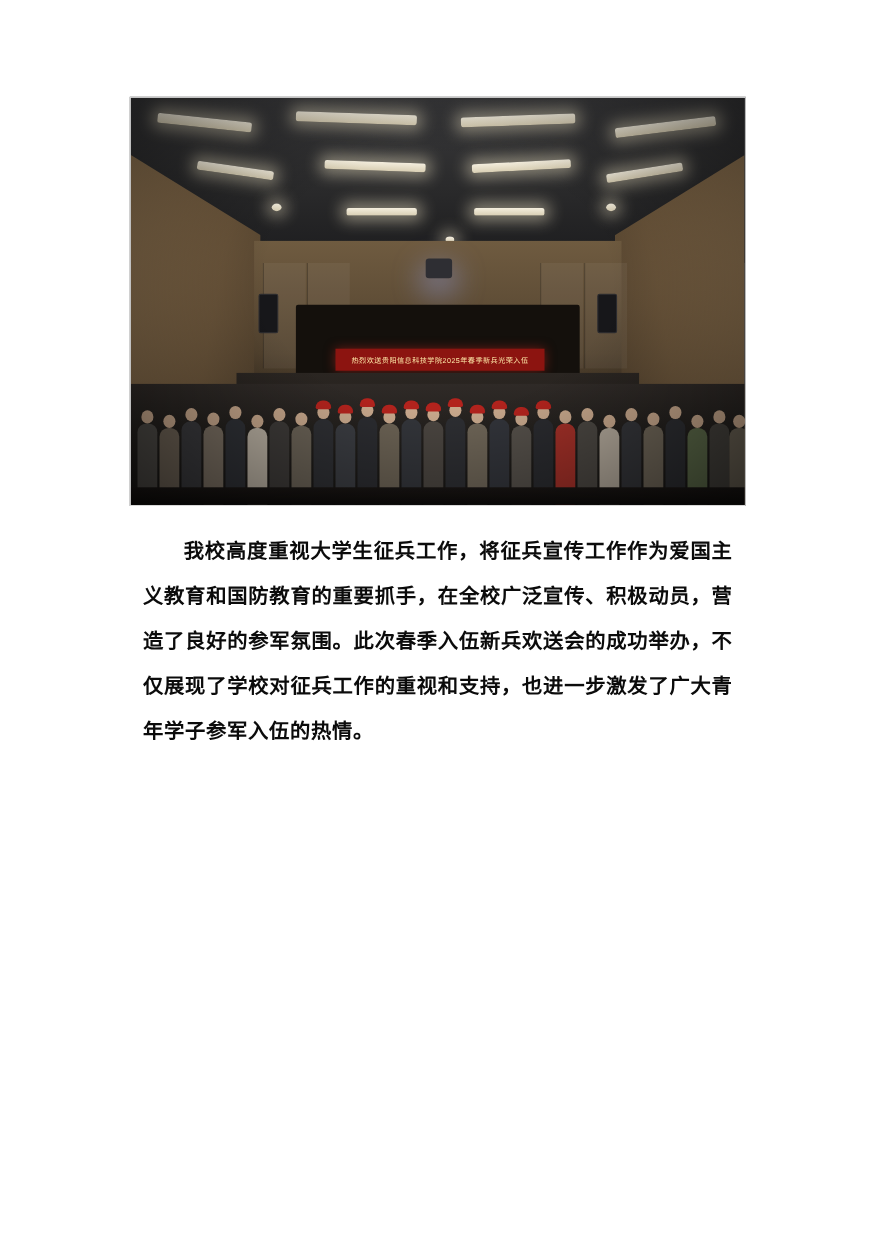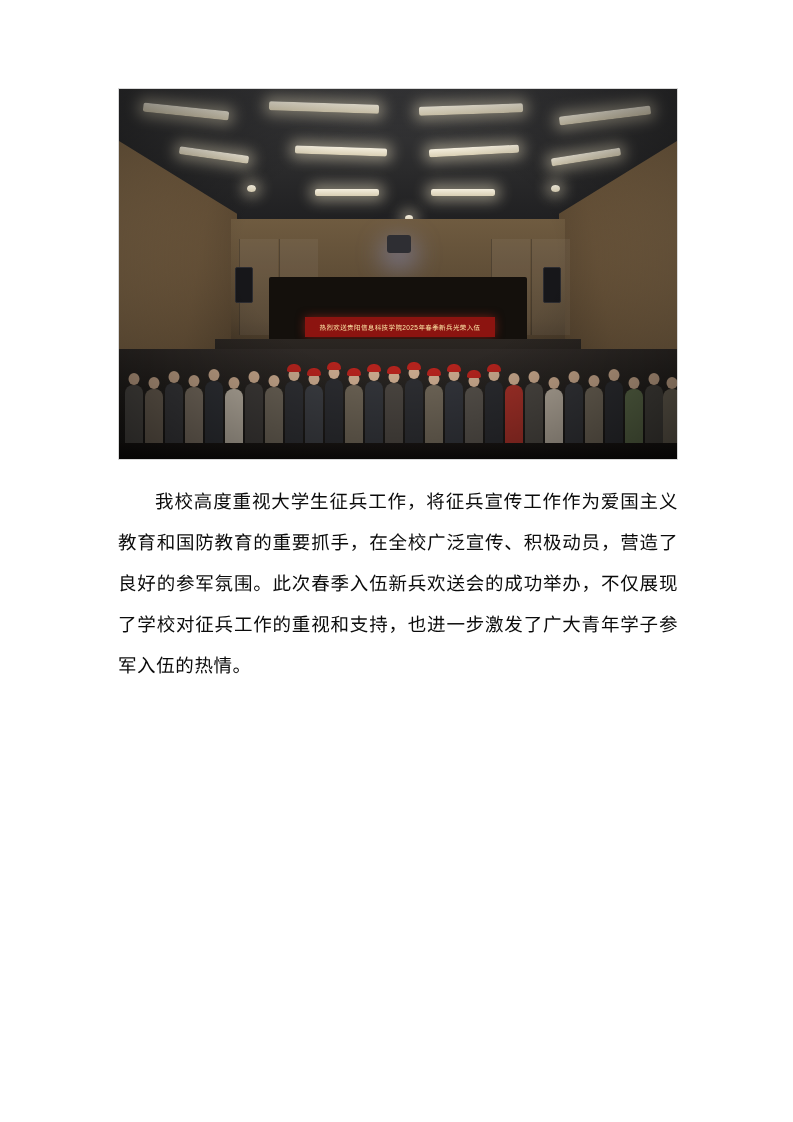--- a/index.html
+++ b/index.html
@@ -176,22 +176,23 @@
     margin-top: 22px;
     font-size: 18.5px;
     line-height: 41px;
     color: #0b0b0b;
     text-align: justify;
     text-justify: inter-character;
     letter-spacing: 0.6px;
     font-family: "Liberation Serif", "DejaVu Serif", serif;
   }
   .body-text p {
-    margin: 0;
+    margin: 12px;
     text-indent: 2em;
+    font-weight: bold;
   }
 </style>
 </head>
 <body>
 
 <div class="page">
   <div class="content">
 
     <figure class="photo-frame" style="margin:0;">
       <div class="photo-inner">

